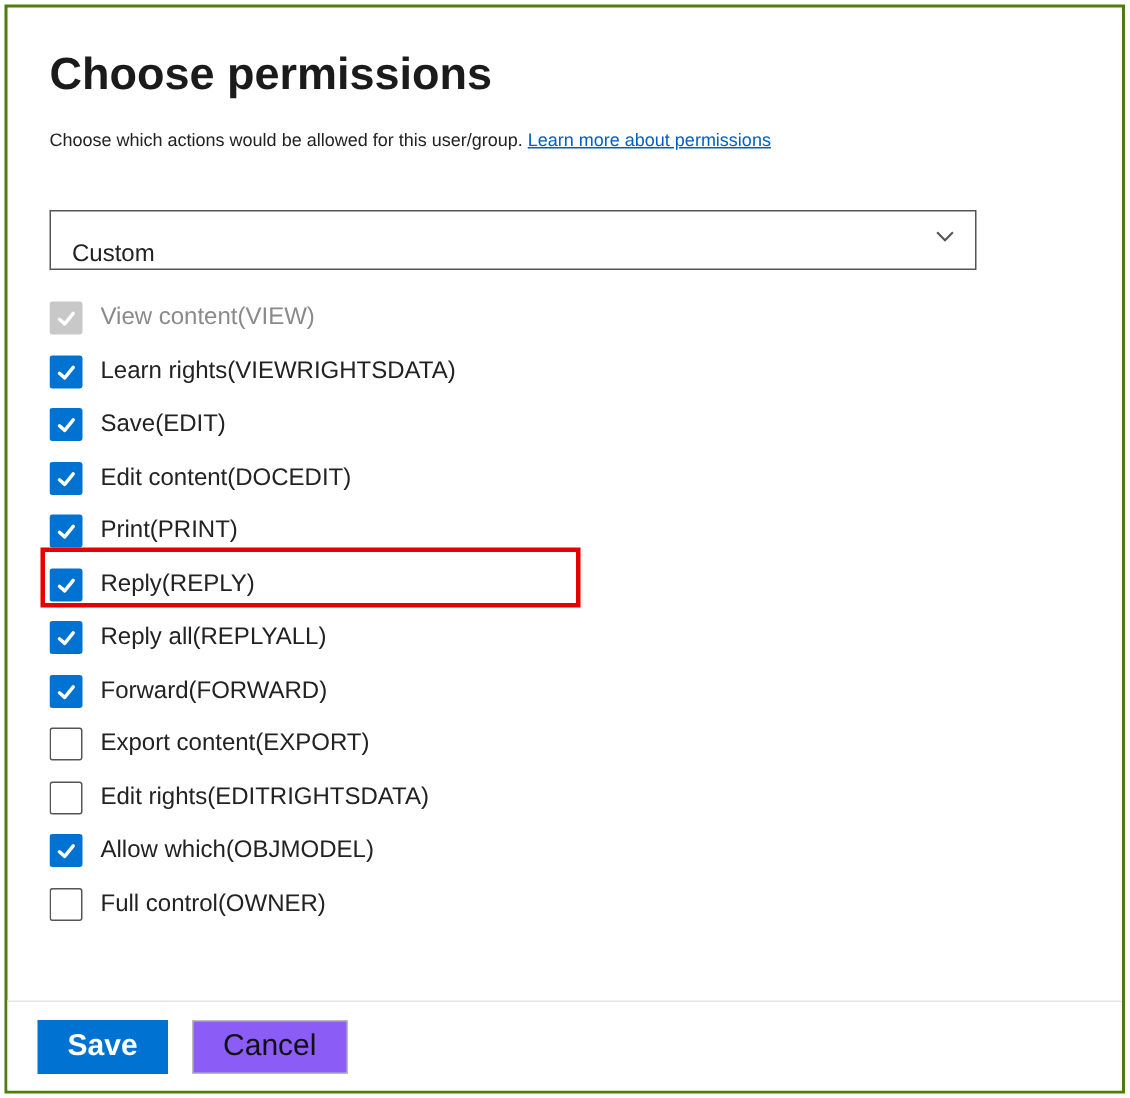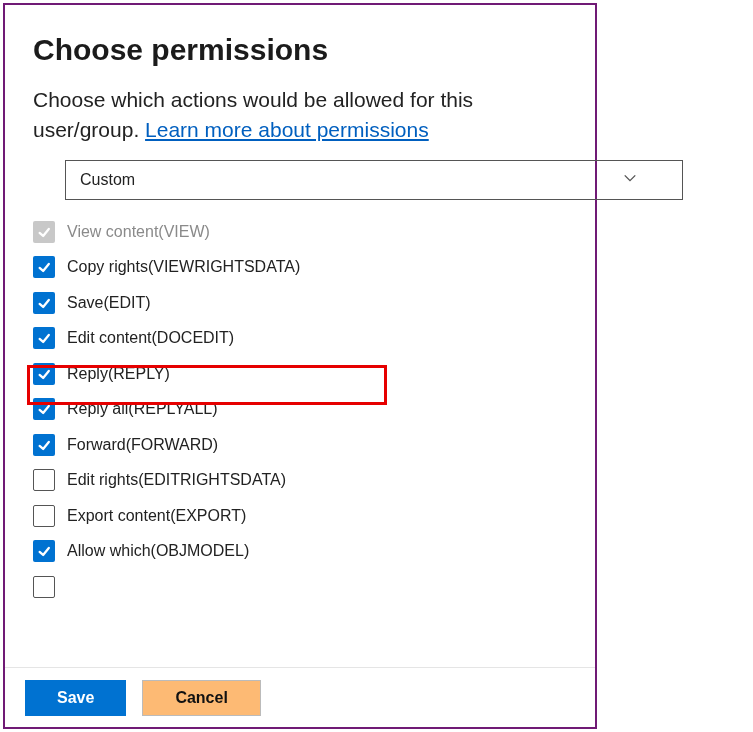--- a/index.html
+++ b/index.html
@@ -1,43 +1,43 @@
 <!DOCTYPE html>
 <html><head>
   <meta charset="utf-8">
   <style>
     * { box-sizing: border-box; }
     body { margin: 0; padding: 3px; font-family: "Segoe UI", Arial, sans-serif; background:#fff; }
-    .panel { width: 594px; height: 726px; border: 2px solid #701a75; position: relative; background:#fff; }
+    .panel { width: 747px; height: 726px; border: 2px solid #4d7c0f; position: relative; background:#fff; }
     .inner { padding: 20px 28px 0 28px; }
     .title { font-size: 30px; font-weight: 700; color:#1b1b1b; margin: 8px 0 18px 0; }
-    .subtitle { font-size: 21px; color:#222; margin-bottom: 14px; line-height:1.45; }
+    .subtitle { font-size: 12px; color:#222; margin-bottom: 38px; line-height:1.45; }
     .subtitle a { color:#005fbf; text-decoration: underline; }
     .select-wrap { position: relative; width: 618px; height: 40px; margin-bottom: 14px; }
-    .select-box { width:100%; height:100%; border:1px solid #555; display:flex; align-items:center; padding: 0 14px; font-size:16px; color:#222; cursor:pointer;margin-left:32px; }
+    .select-box { width:100%; height:100%; border:1px solid #555; display:flex; align-items:flex-end; padding: 0 14px; font-size:16px; color:#222; cursor:pointer; }
     .chevron { position:absolute; right:14px; top:50%; transform:translateY(-50%); pointer-events:none; }
     .chevron svg { width:14px; height:14px; fill:none; stroke:#555; stroke-width:1.6; }
     .list-viewport { height: 468px; overflow:hidden; position:relative; }
     .perm-row { display:flex; align-items:center; height:35.5px; }
     .cb { width:22px; height:22px; flex:0 0 22px; display:flex; align-items:center; justify-content:center; border-radius:2px; margin-right: 12px; }
     .cb.checked { background:#0072d1; }
     .cb.checked svg { stroke:#fff; }
     .cb.unchecked { background:#fff; border:1.6px solid #555; }
     .cb.greychecked { background:#c8c8c8; }
     .cb.greychecked svg { stroke:#fff; }
     .cb.greyoutline { background:#fff; border:1.6px solid #aaa; }
     .cb.greyoutline svg { stroke:#aaa; }
     .cb svg { width:14px; height:14px; fill:none; stroke-width:2.6; stroke-linecap:round; stroke-linejoin:round; }
     .perm-label { font-size:16px; color:#222; }
     .perm-label.dim { color:#8a8a8a; }
     .highlight-box { position:absolute; border:3px solid #e60000; pointer-events:none; }
     .footer { position:absolute; bottom:0; left:0; right:0; height:60px; border-top:1px solid #e5e5e5; display:flex; align-items:center; padding: 0 20px; gap:16px; background:#fff; }
-    .btn { height:36px; padding: 0 32px; font-size:16px; display:flex; align-items:center; justify-content:center; cursor:pointer; }
+    .btn { height:36px; padding: 0 20px; font-size:20px; display:flex; align-items:center; justify-content:center; cursor:pointer; }
     .btn.primary { background:#0072d1; color:#fff; font-weight:600; border:none; }
-    .btn.secondary { background:#fdba74; color:#111; border:1px solid #bbb; font-weight:700; }
+    .btn.secondary { background:#8b5cf6; color:#111; border:1px solid #bbb; font-weight:400; }
   </style>
 </head>
 <body>
 
 <div class="panel">
   <div class="inner">
     <div class="title">Choose permissions</div>
     <div class="subtitle">
       <span>Choose which actions would be allowed for this user/group. </span>
       <a href="#">Learn more about permissions</a>
@@ -61,37 +61,45 @@
             </svg>
           </div>
           <span class="perm-label dim">View content(VIEW)</span>
         </div>
         <div class="perm-row">
           <div class="cb checked">
             <svg viewBox="0 0 16 16">
               <polyline points="3,9 7,12.5 13.5,4.5"></polyline>
             </svg>
           </div>
-          <span class="perm-label">Copy rights(VIEWRIGHTSDATA)</span>
+          <span class="perm-label">Learn rights(VIEWRIGHTSDATA)</span>
         </div>
         <div class="perm-row">
           <div class="cb checked">
             <svg viewBox="0 0 16 16">
               <polyline points="3,9 7,12.5 13.5,4.5"></polyline>
             </svg>
           </div>
           <span class="perm-label">Save(EDIT)</span>
         </div>
         <div class="perm-row">
           <div class="cb checked">
             <svg viewBox="0 0 16 16">
               <polyline points="3,9 7,12.5 13.5,4.5"></polyline>
             </svg>
           </div>
           <span class="perm-label">Edit content(DOCEDIT)</span>
+        </div>
+        <div class="perm-row">
+          <div class="cb checked">
+            <svg viewBox="0 0 16 16">
+              <polyline points="3,9 7,12.5 13.5,4.5"></polyline>
+            </svg>
+          </div>
+          <span class="perm-label">Print(PRINT)</span>
         </div>
         <div class="perm-row">
           <div class="cb checked">
             <svg viewBox="0 0 16 16">
               <polyline points="3,9 7,12.5 13.5,4.5"></polyline>
             </svg>
           </div>
           <span class="perm-label">Reply(REPLY)</span>
         </div>
         <div class="perm-row">
@@ -105,36 +113,37 @@
         <div class="perm-row">
           <div class="cb checked">
             <svg viewBox="0 0 16 16">
               <polyline points="3,9 7,12.5 13.5,4.5"></polyline>
             </svg>
           </div>
           <span class="perm-label">Forward(FORWARD)</span>
         </div>
         <div class="perm-row">
           <div class="cb unchecked"></div>
-          <span class="perm-label">Edit rights(EDITRIGHTSDATA)</span>
+          <span class="perm-label">Export content(EXPORT)</span>
         </div>
         <div class="perm-row">
           <div class="cb unchecked"></div>
-          <span class="perm-label">Export content(EXPORT)</span>
+          <span class="perm-label">Edit rights(EDITRIGHTSDATA)</span>
         </div>
         <div class="perm-row">
           <div class="cb checked">
             <svg viewBox="0 0 16 16">
               <polyline points="3,9 7,12.5 13.5,4.5"></polyline>
             </svg>
           </div>
           <span class="perm-label">Allow which(OBJMODEL)</span>
         </div>
         <div class="perm-row">
           <div class="cb unchecked"></div>
+          <span class="perm-label">Full control(OWNER)</span>
         </div>
       </div>
   </div>
   <div class="highlight-box" id="hl" style="left: 22px; top: 360px; width: 360px; height: 40px;"></div>
   <div class="footer">
     <button class="btn primary">Save</button>
     <button class="btn secondary">Cancel</button>
   </div>
 </div>
 

